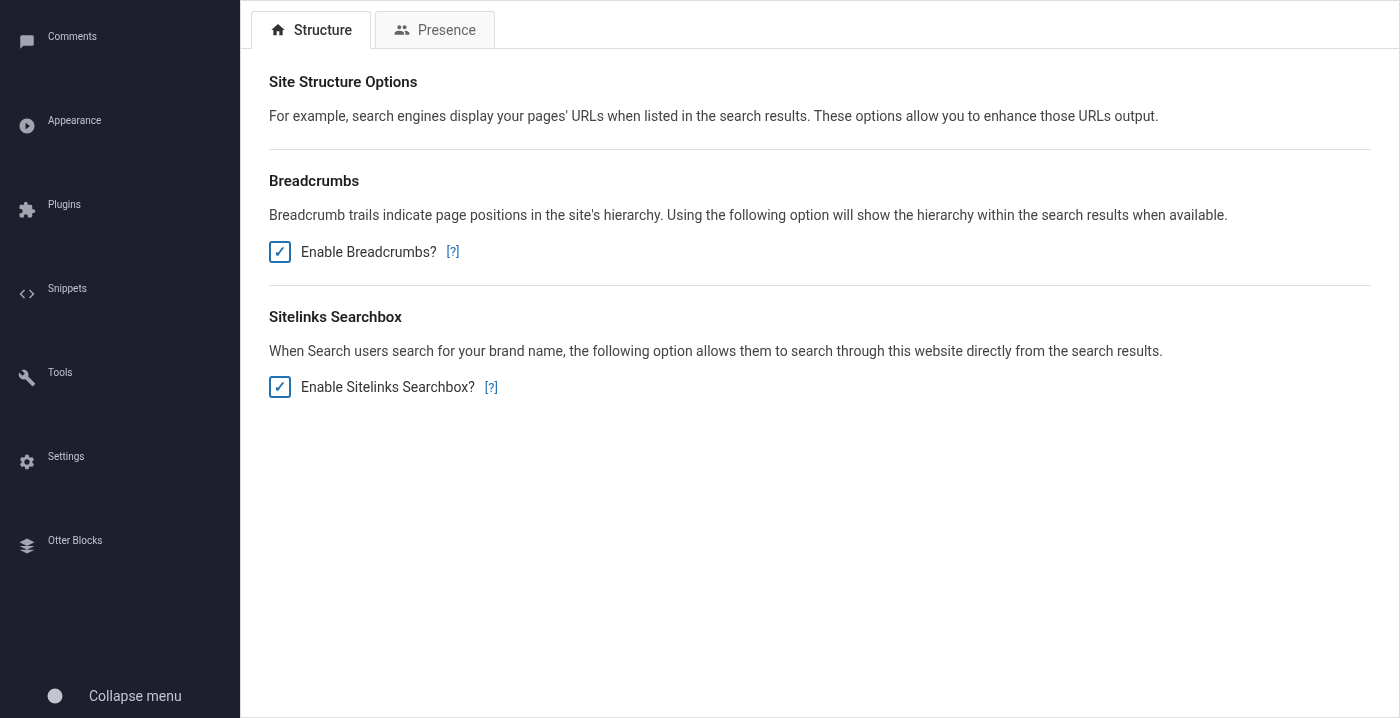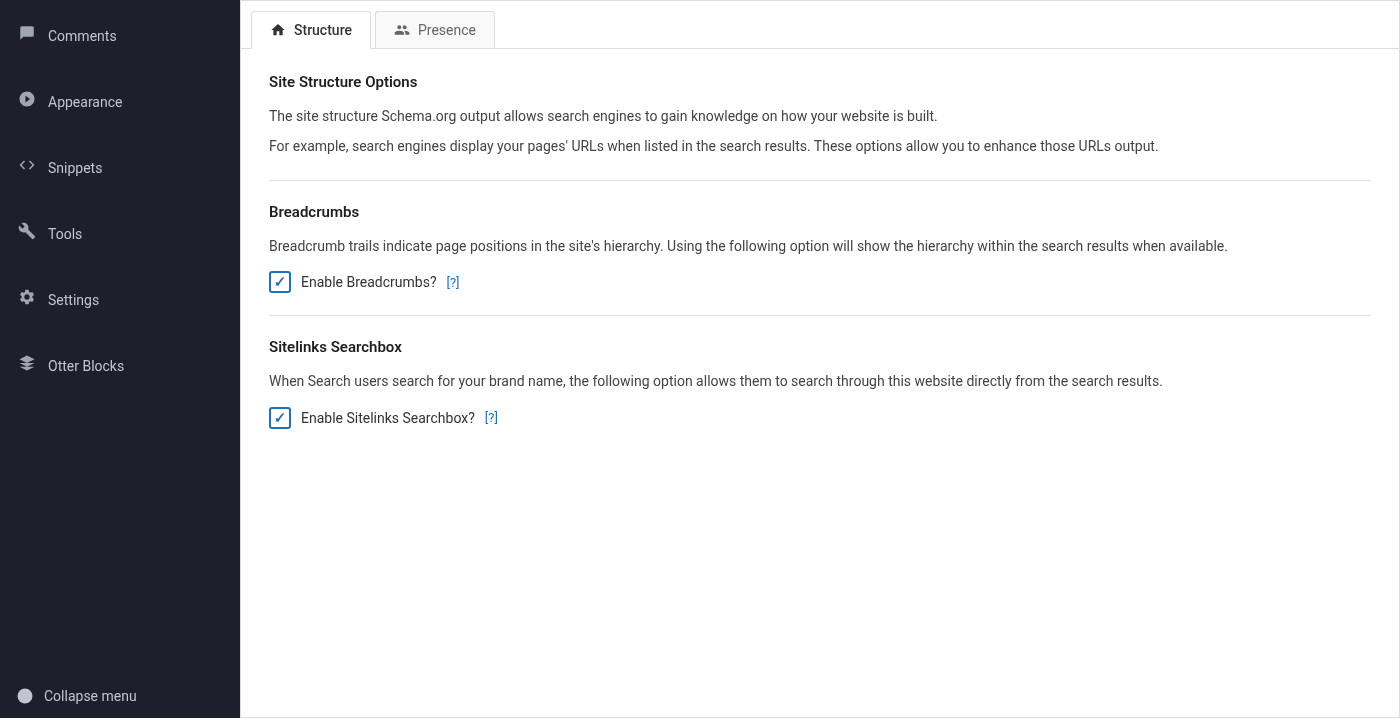--- a/index.html
+++ b/index.html
@@ -10,52 +10,53 @@
       width: 240px;
       background: #1e1e2d;
       color: #a0a5b0;
       flex-shrink: 0;
       display: flex;
       flex-direction: column;
     }
 
     .sidebar-item {
       display: flex;
-      align-items: flex-end;
+      align-items: flex-start;
       gap: 10px;
-      padding: 22px 16px;
+      padding: 31px 16px;
       cursor: pointer;
       color: #c0c5d0;
-      font-size: 14px;
+      font-size: 10px;
       transition: background 0.15s;
     }
     .sidebar-item.active {
       background: #2271b1;
       color: #fff;
     }
     .sidebar-item .icon {
       width: 22px;
       height: 22px;
       display: flex;
       align-items: center;
       justify-content: center;
       color: #a0a5b0;
       flex-shrink: 0;
     }
     .sidebar-item.active .icon { color: #fff; }
 
     .collapse-item {
       display: flex;
       align-items: center;
-      gap: 10px;
+      gap: 25px;
       padding: 13px 16px;
       cursor: pointer;
       color: #c0c5d0;
       font-size: 14px;
       margin-top: auto;
+      margin-left: 30px;
     }
 
     
     .main-content {
       flex: 1;
       background: #f0f0f1;
       padding: 0;
     }
 
     .content-panel {
@@ -180,20 +181,28 @@
 
   <div class="sidebar-item">
     <span class="icon">
       <svg width="18" height="18" viewBox="0 0 24 24" fill="currentColor">
           <path d="M12 2C6.48 2 2 6.48 2 12s4.48 10 10 10 10-4.48 10-10S17.52 2 12 2zm-2 14.5v-9l6 4.5-6 4.5z"></path>
         </svg>
     </span>
     <span>Appearance</span>
   </div>
 
+  <div class="sidebar-item">
+    <span class="icon">
+      <svg width="18" height="18" viewBox="0 0 24 24" fill="currentColor">
+          <path d="M20.5 11H19V7c0-1.1-.9-2-2-2h-4V3.5C13 2.12 11.88 1 10.5 1S8 2.12 8 3.5V5H4c-1.1 0-1.99.9-1.99 2v3.8H3.5c1.49 0 2.7 1.21 2.7 2.7s-1.21 2.7-2.7 2.7H2V20c0 1.1.9 2 2 2h3.8v-1.5c0-1.49 1.21-2.7 2.7-2.7s2.7 1.21 2.7 2.7V22H17c1.1 0 2-.9 2-2v-4h1.5c1.38 0 2.5-1.12 2.5-2.5S21.88 11 20.5 11z"></path>
+        </svg>
+    </span>
+    <span>Plugins</span>
+  </div>
 
   <div class="sidebar-item">
     <span class="icon">
       <svg width="18" height="18" viewBox="0 0 24 24" fill="currentColor">
           <path d="M9.4 16.6L4.8 12l4.6-4.6L8 6l-6 6 6 6 1.4-1.4zm5.2 0l4.6-4.6-4.6-4.6L16 6l6 6-6 6-1.4-1.4z"></path>
         </svg>
     </span>
     <span>Snippets</span>
   </div>
 
@@ -255,21 +264,20 @@
             </svg>
         </span>
         <span>Presence</span>
       </div>
     </div>
 
     <div class="content-body">
 
       <div>
         <h2 class="section-title">Site Structure Options</h2>
-        <p class="section-desc">The site structure Schema.org output allows search engines to gain knowledge on how your website is built.</p>
         <p class="section-desc">For example, search engines display your pages' URLs when listed in the search results. These options allow you to enhance those URLs output.</p>
       </div>
 
       <hr class="section-divider">
 
       <div>
         <h2 class="section-title">Breadcrumbs</h2>
         <p class="section-desc">Breadcrumb trails indicate page positions in the site's hierarchy. Using the following option will show the hierarchy within the search results when available.</p>
         <div class="checkbox-row">
           <div class="checkbox-custom">

